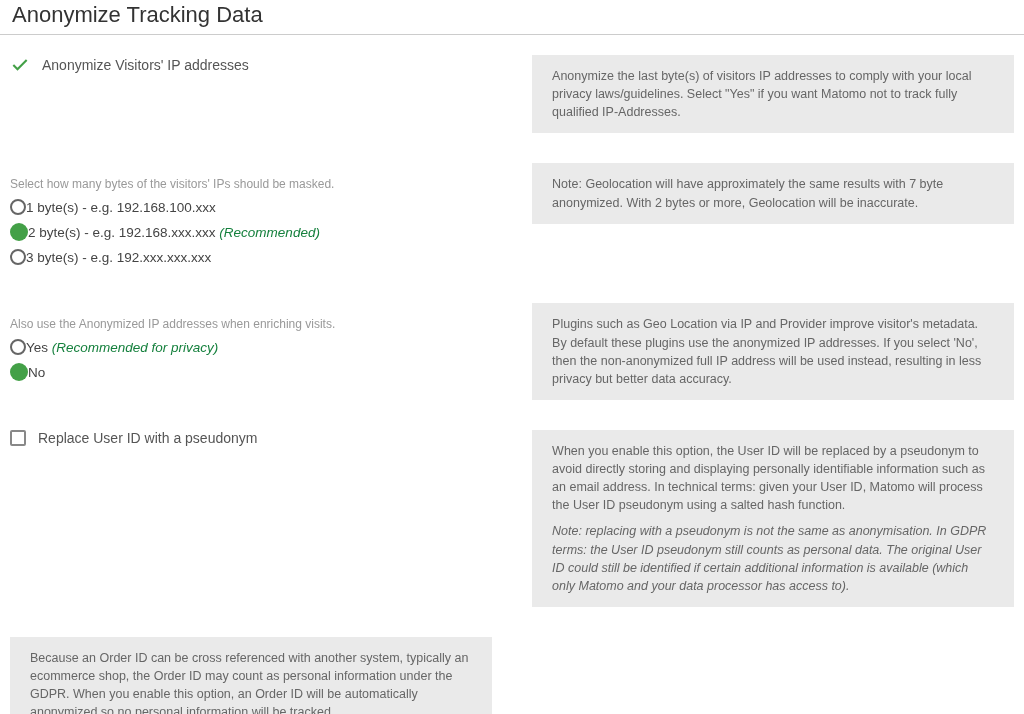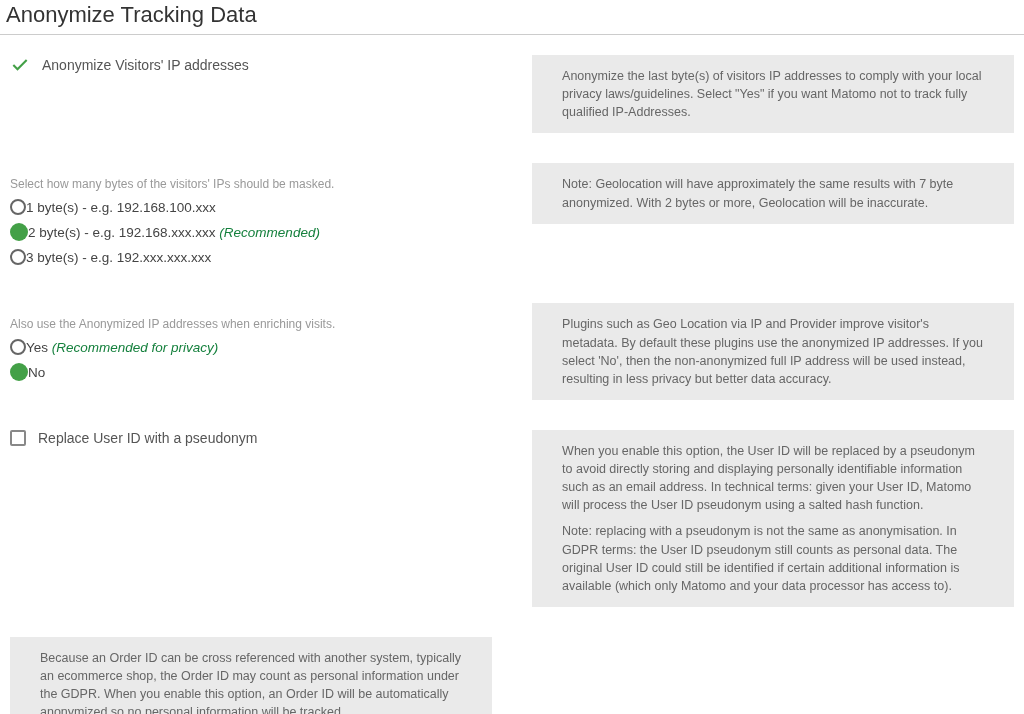--- a/index.html
+++ b/index.html
@@ -7,45 +7,45 @@
     font-family: Verdana, Geneva, sans-serif;
     font-size: 13px;
     color: #333;
     background: #fff;
     width: 1024px;
   }
   .page-title {
     font-size: 22px;
     font-weight: 400;
     color: #333;
-    padding: 2px 0 6px 6px;
+    padding: 2px 0 6px 12px;
     border-bottom: 1px solid #ccc;
     margin-bottom: 20px;
   }
   .content { padding: 0 10px 10px 10px; }
   .row {
     display: flex;
     align-items: flex-start;
     margin-bottom: 30px;
   }
   .left-col {
     flex: 0 0 52%;
     padding-right: 20px;
   }
   .right-col {
     flex: 0 0 48%;
     background: #eaeaea;
     color: #666;
     font-size: 12.5px;
     line-height: 1.45;
-    padding: 12px 30px;
+    padding: 12px 20px;
   }
   .right-col p { margin-bottom: 8px; }
   .right-col p:last-child { margin-bottom: 0; }
-  .right-col .italic { }
+  .right-col .italic { font-style: italic; }
   .field-label {
     color: #555;
     font-size: 14px;
   }
   .field-header {
     display: flex;
     align-items: center;
     gap: 12px;
   }
   .check-icon {

